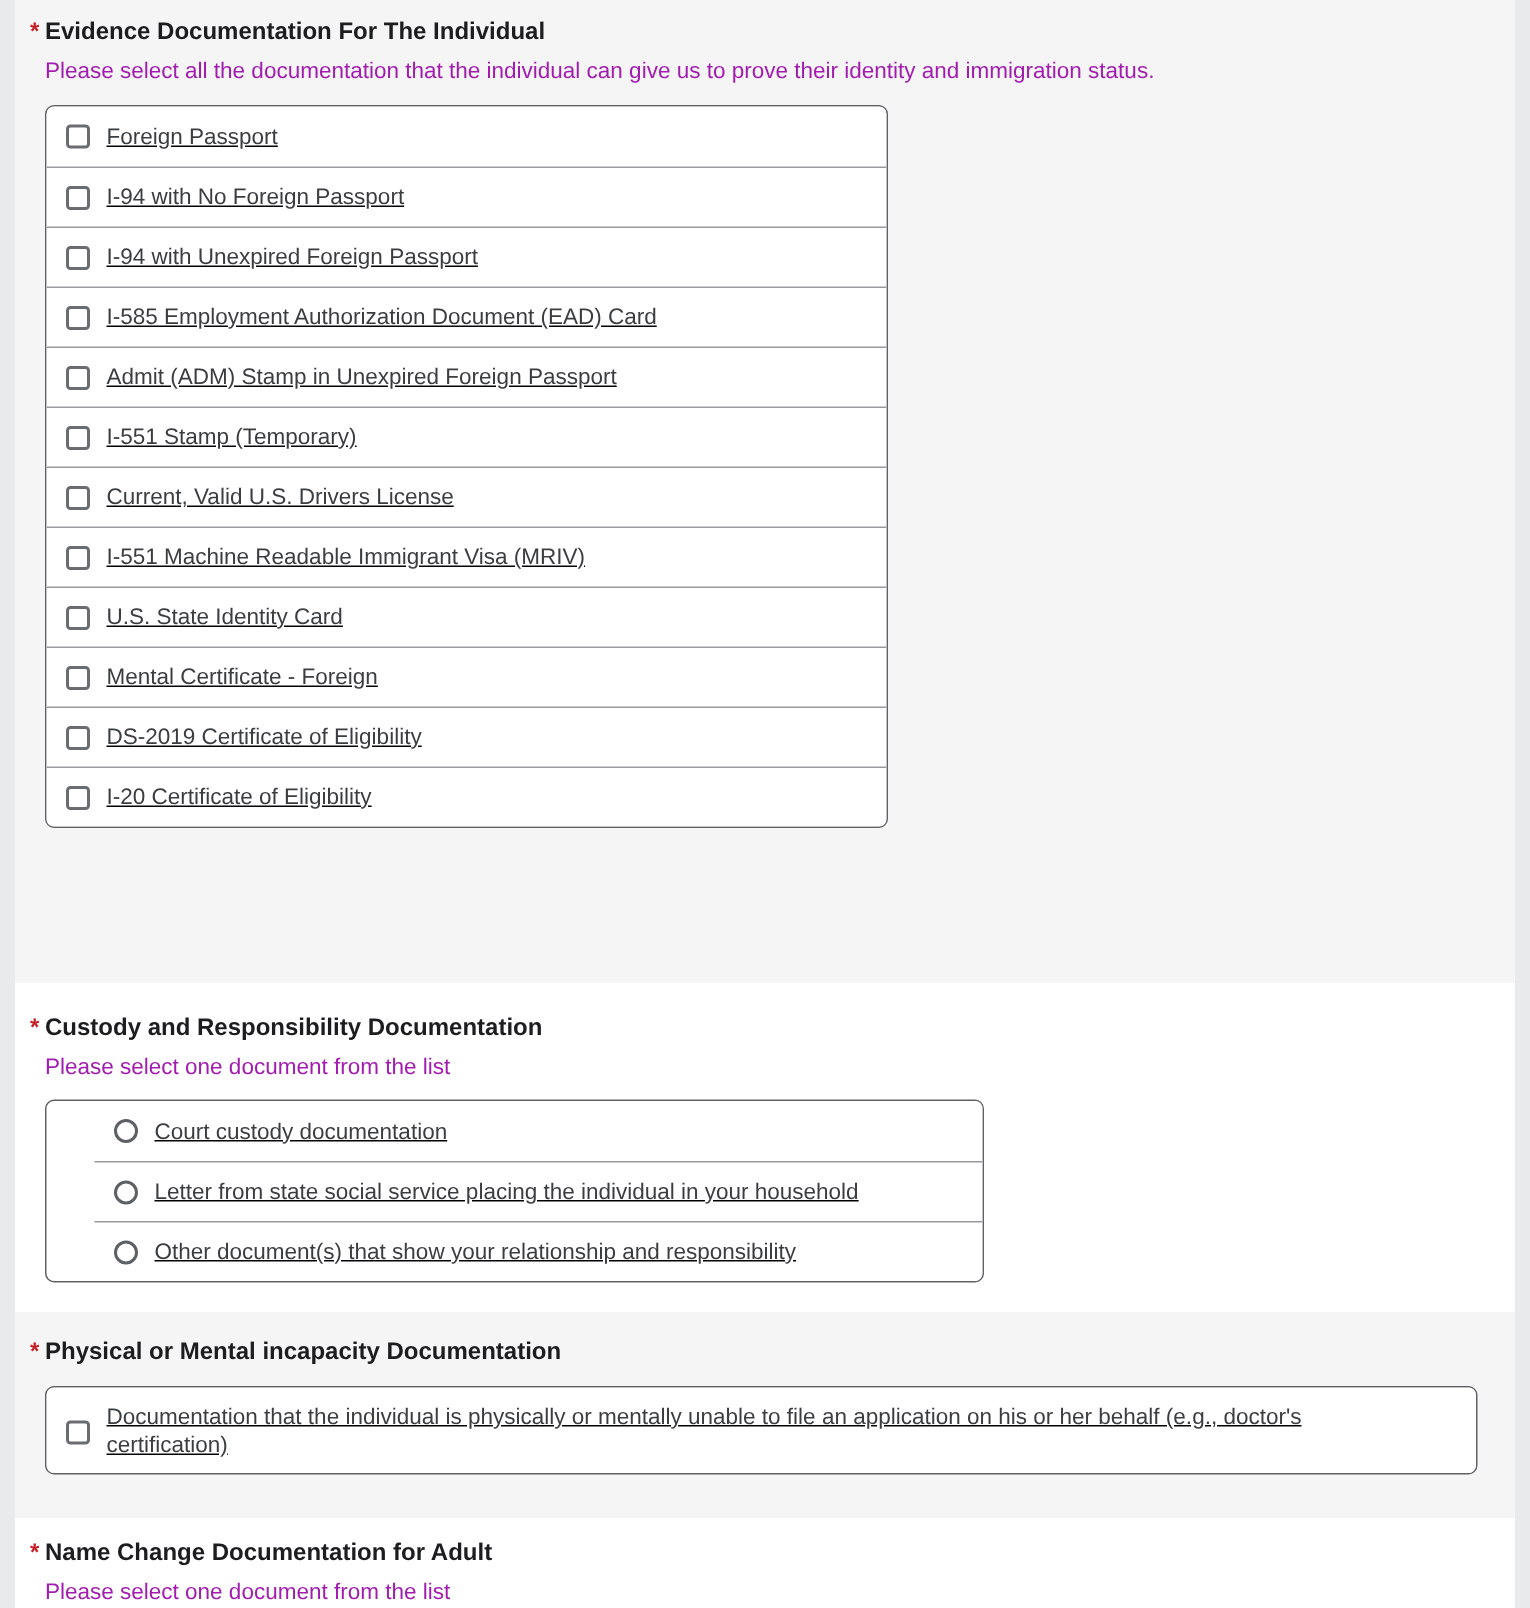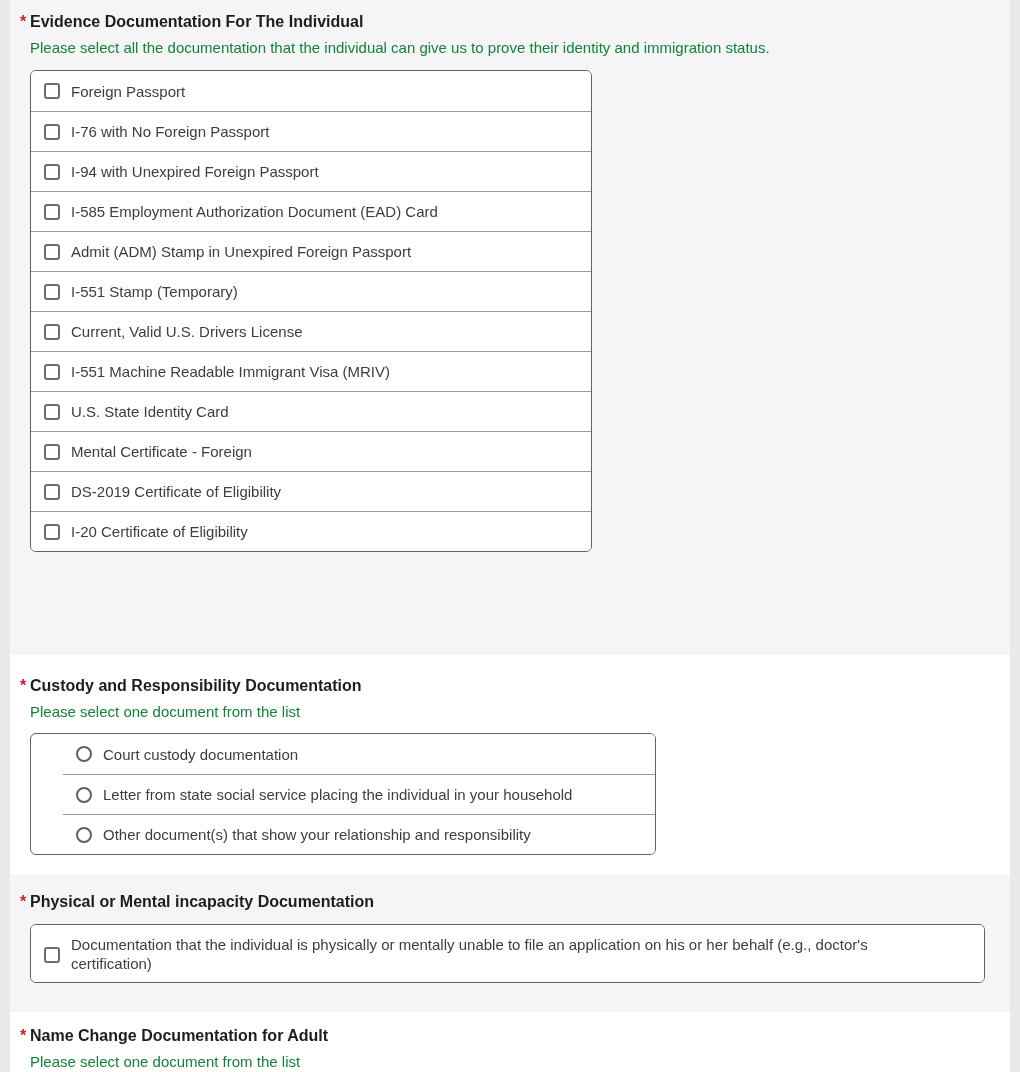--- a/index.html
+++ b/index.html
@@ -41,21 +41,21 @@
     position: absolute;
     left: -10px;
     top: 0;
     color: #c32127;
     font-weight: bold;
   }
   .sec-sub {
     margin: 8px 0 0 0;
     font-size: 15px;
     line-height: 18px;
-    color: #15803d;
+    color: #a21caf;
   }
 
   .choice-list {
     margin-top: 13px;
     background: #ffffff;
     border: 1px solid #5e6266;
     border-radius: 6px;
     overflow: hidden;
   }
   #list-evidence   { width: 560px; }
@@ -64,20 +64,21 @@
 
   .row {
     display: flex;
     align-items: center;
     box-sizing: border-box;
     height: 40px;
     padding-left: 13px;
     border-top: 1px solid #97999c;
     background: #ffffff;
     cursor: pointer;
+    text-decoration: underline;
   }
   .row:first-child { border-top: none; }
 
   .checkbox {
     flex: none;
     width: 16px;
     height: 16px;
     box-sizing: border-box;
     border: 2px solid #696d71;
     border-radius: 3px;
@@ -118,21 +119,21 @@
   <section class="sec sec--gray" id="sec-evidence">
     <h2 class="sec-title"><span class="req">*</span><span>Evidence Documentation For The Individual</span></h2>
     <p class="sec-sub">Please select all the documentation that the individual can give us to prove their identity and immigration status.</p>
     <div class="choice-list" id="list-evidence">
         <div class="row">
           <span class="checkbox"></span>
           <span class="row-label">Foreign Passport</span>
         </div>
         <div class="row">
           <span class="checkbox"></span>
-          <span class="row-label">I-76 with No Foreign Passport</span>
+          <span class="row-label">I-94 with No Foreign Passport</span>
         </div>
         <div class="row">
           <span class="checkbox"></span>
           <span class="row-label">I-94 with Unexpired Foreign Passport</span>
         </div>
         <div class="row">
           <span class="checkbox"></span>
           <span class="row-label">I-585 Employment Authorization Document (EAD) Card</span>
         </div>
         <div class="row">

